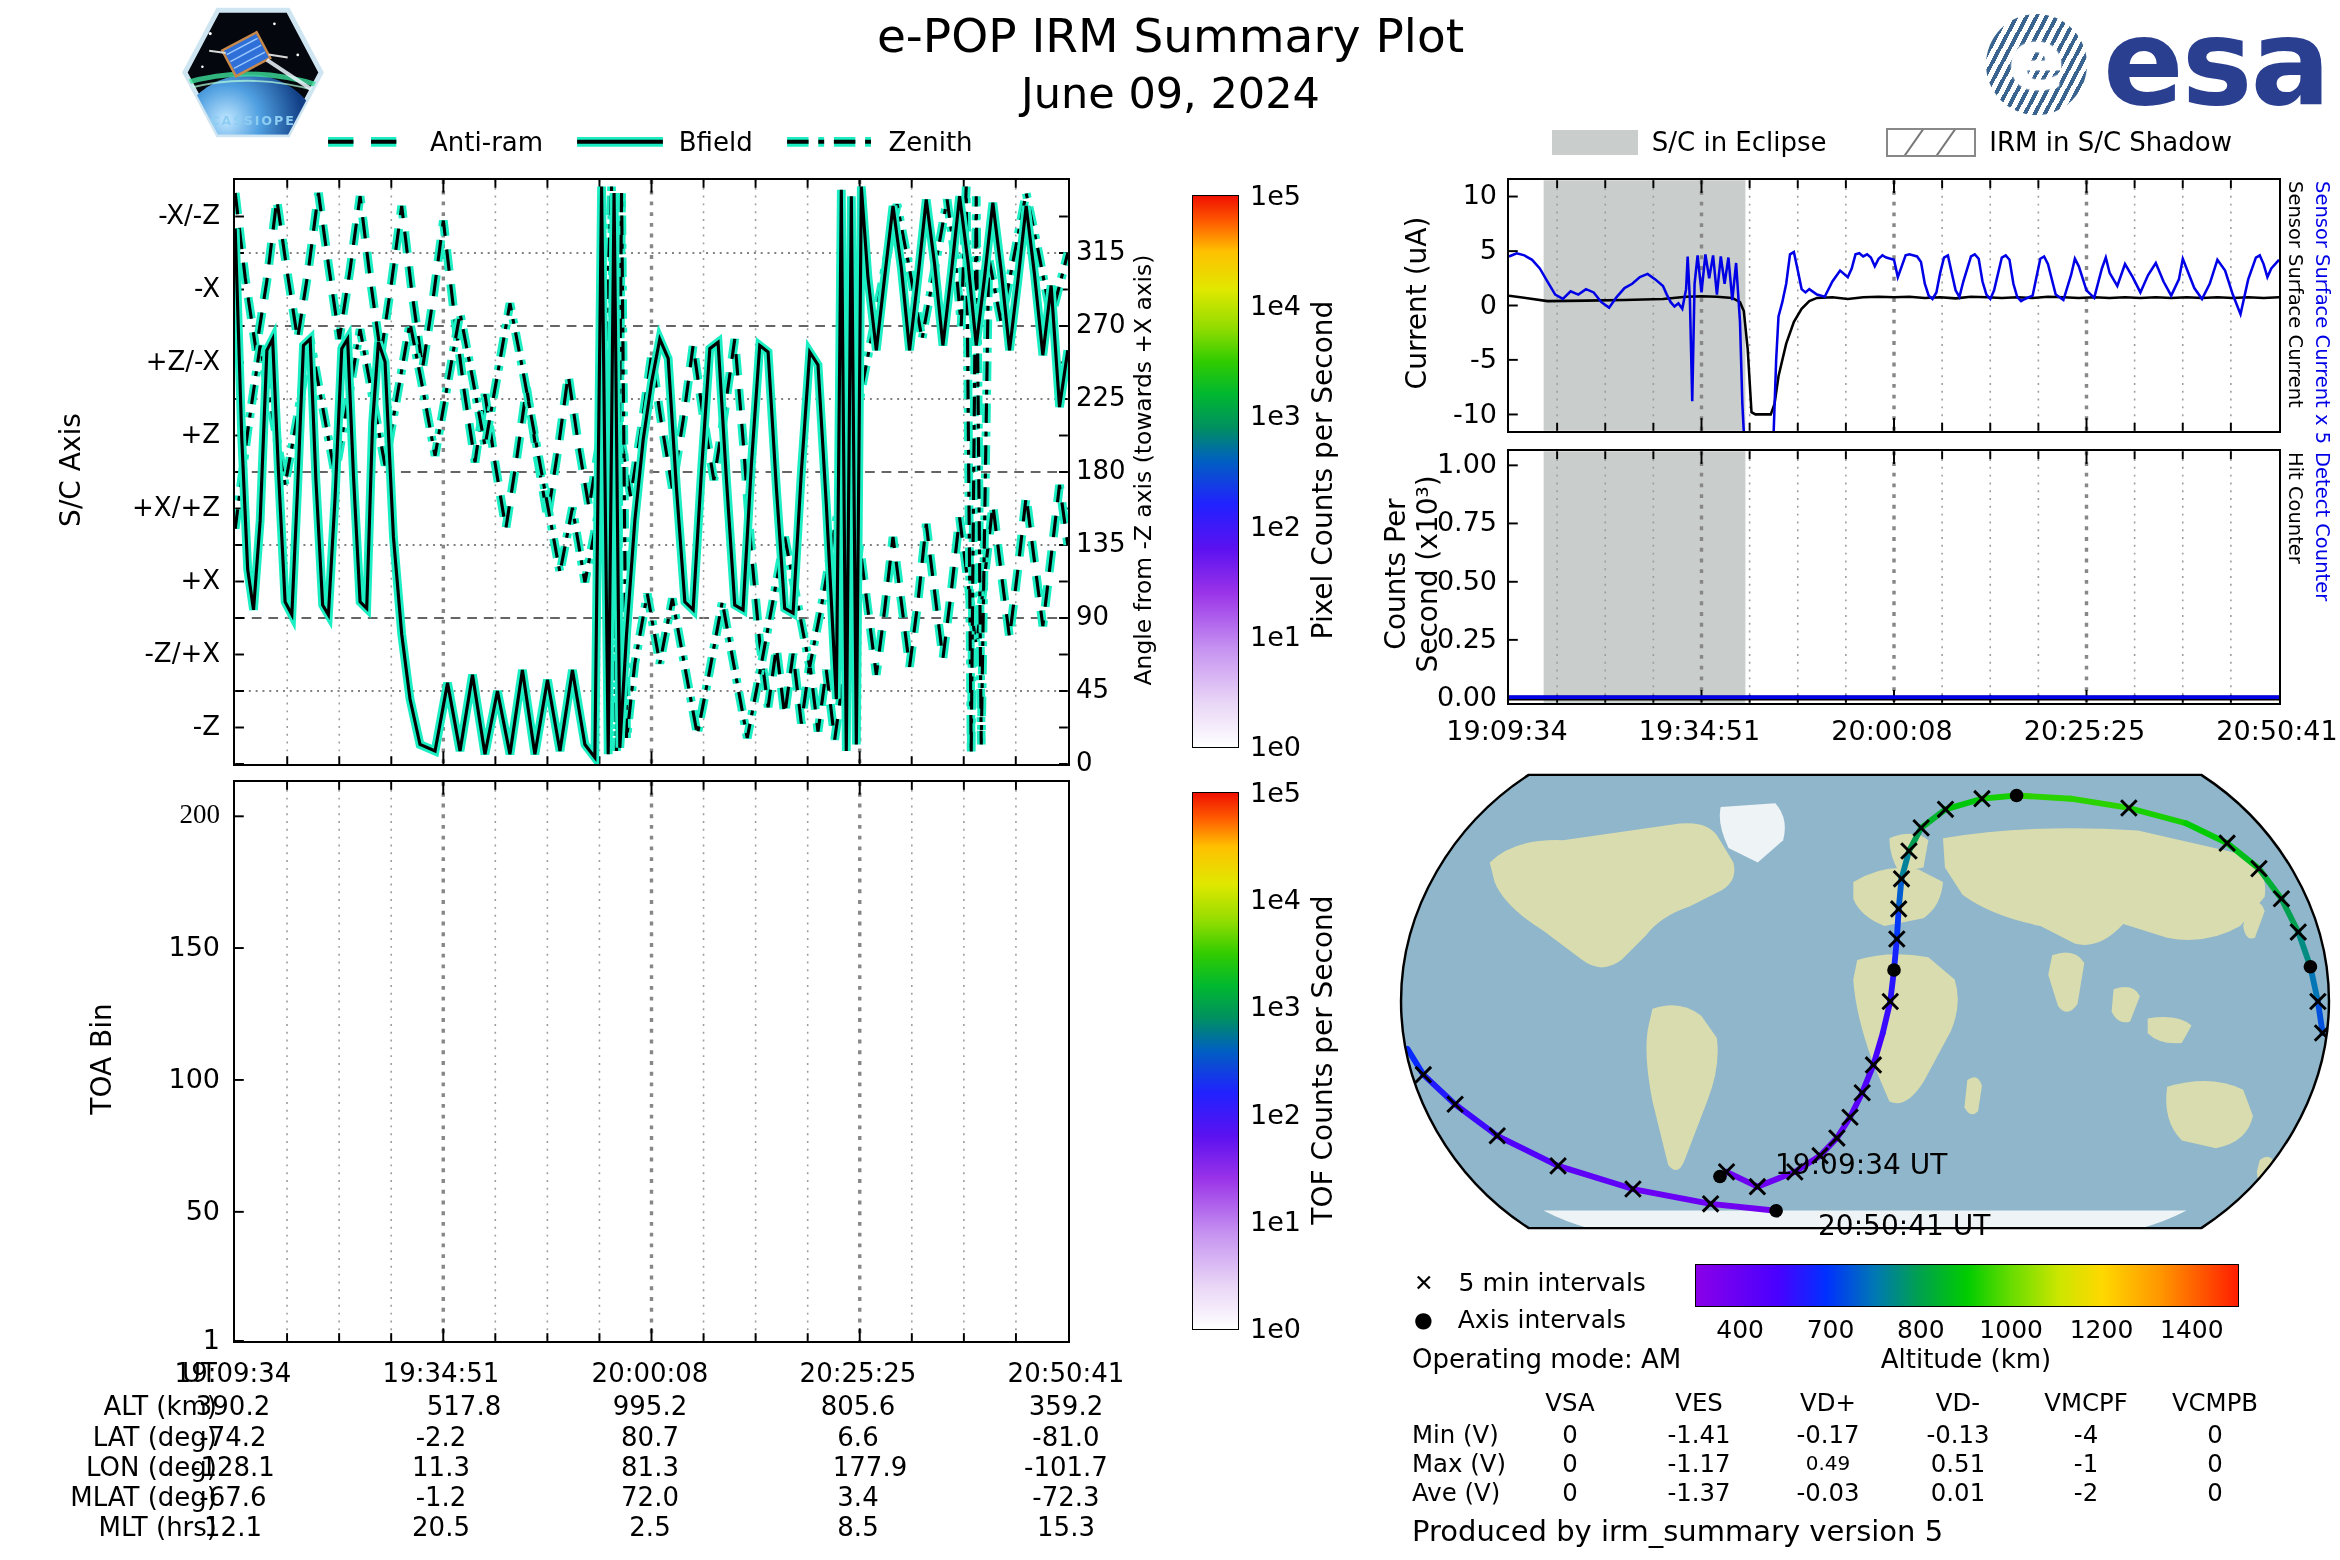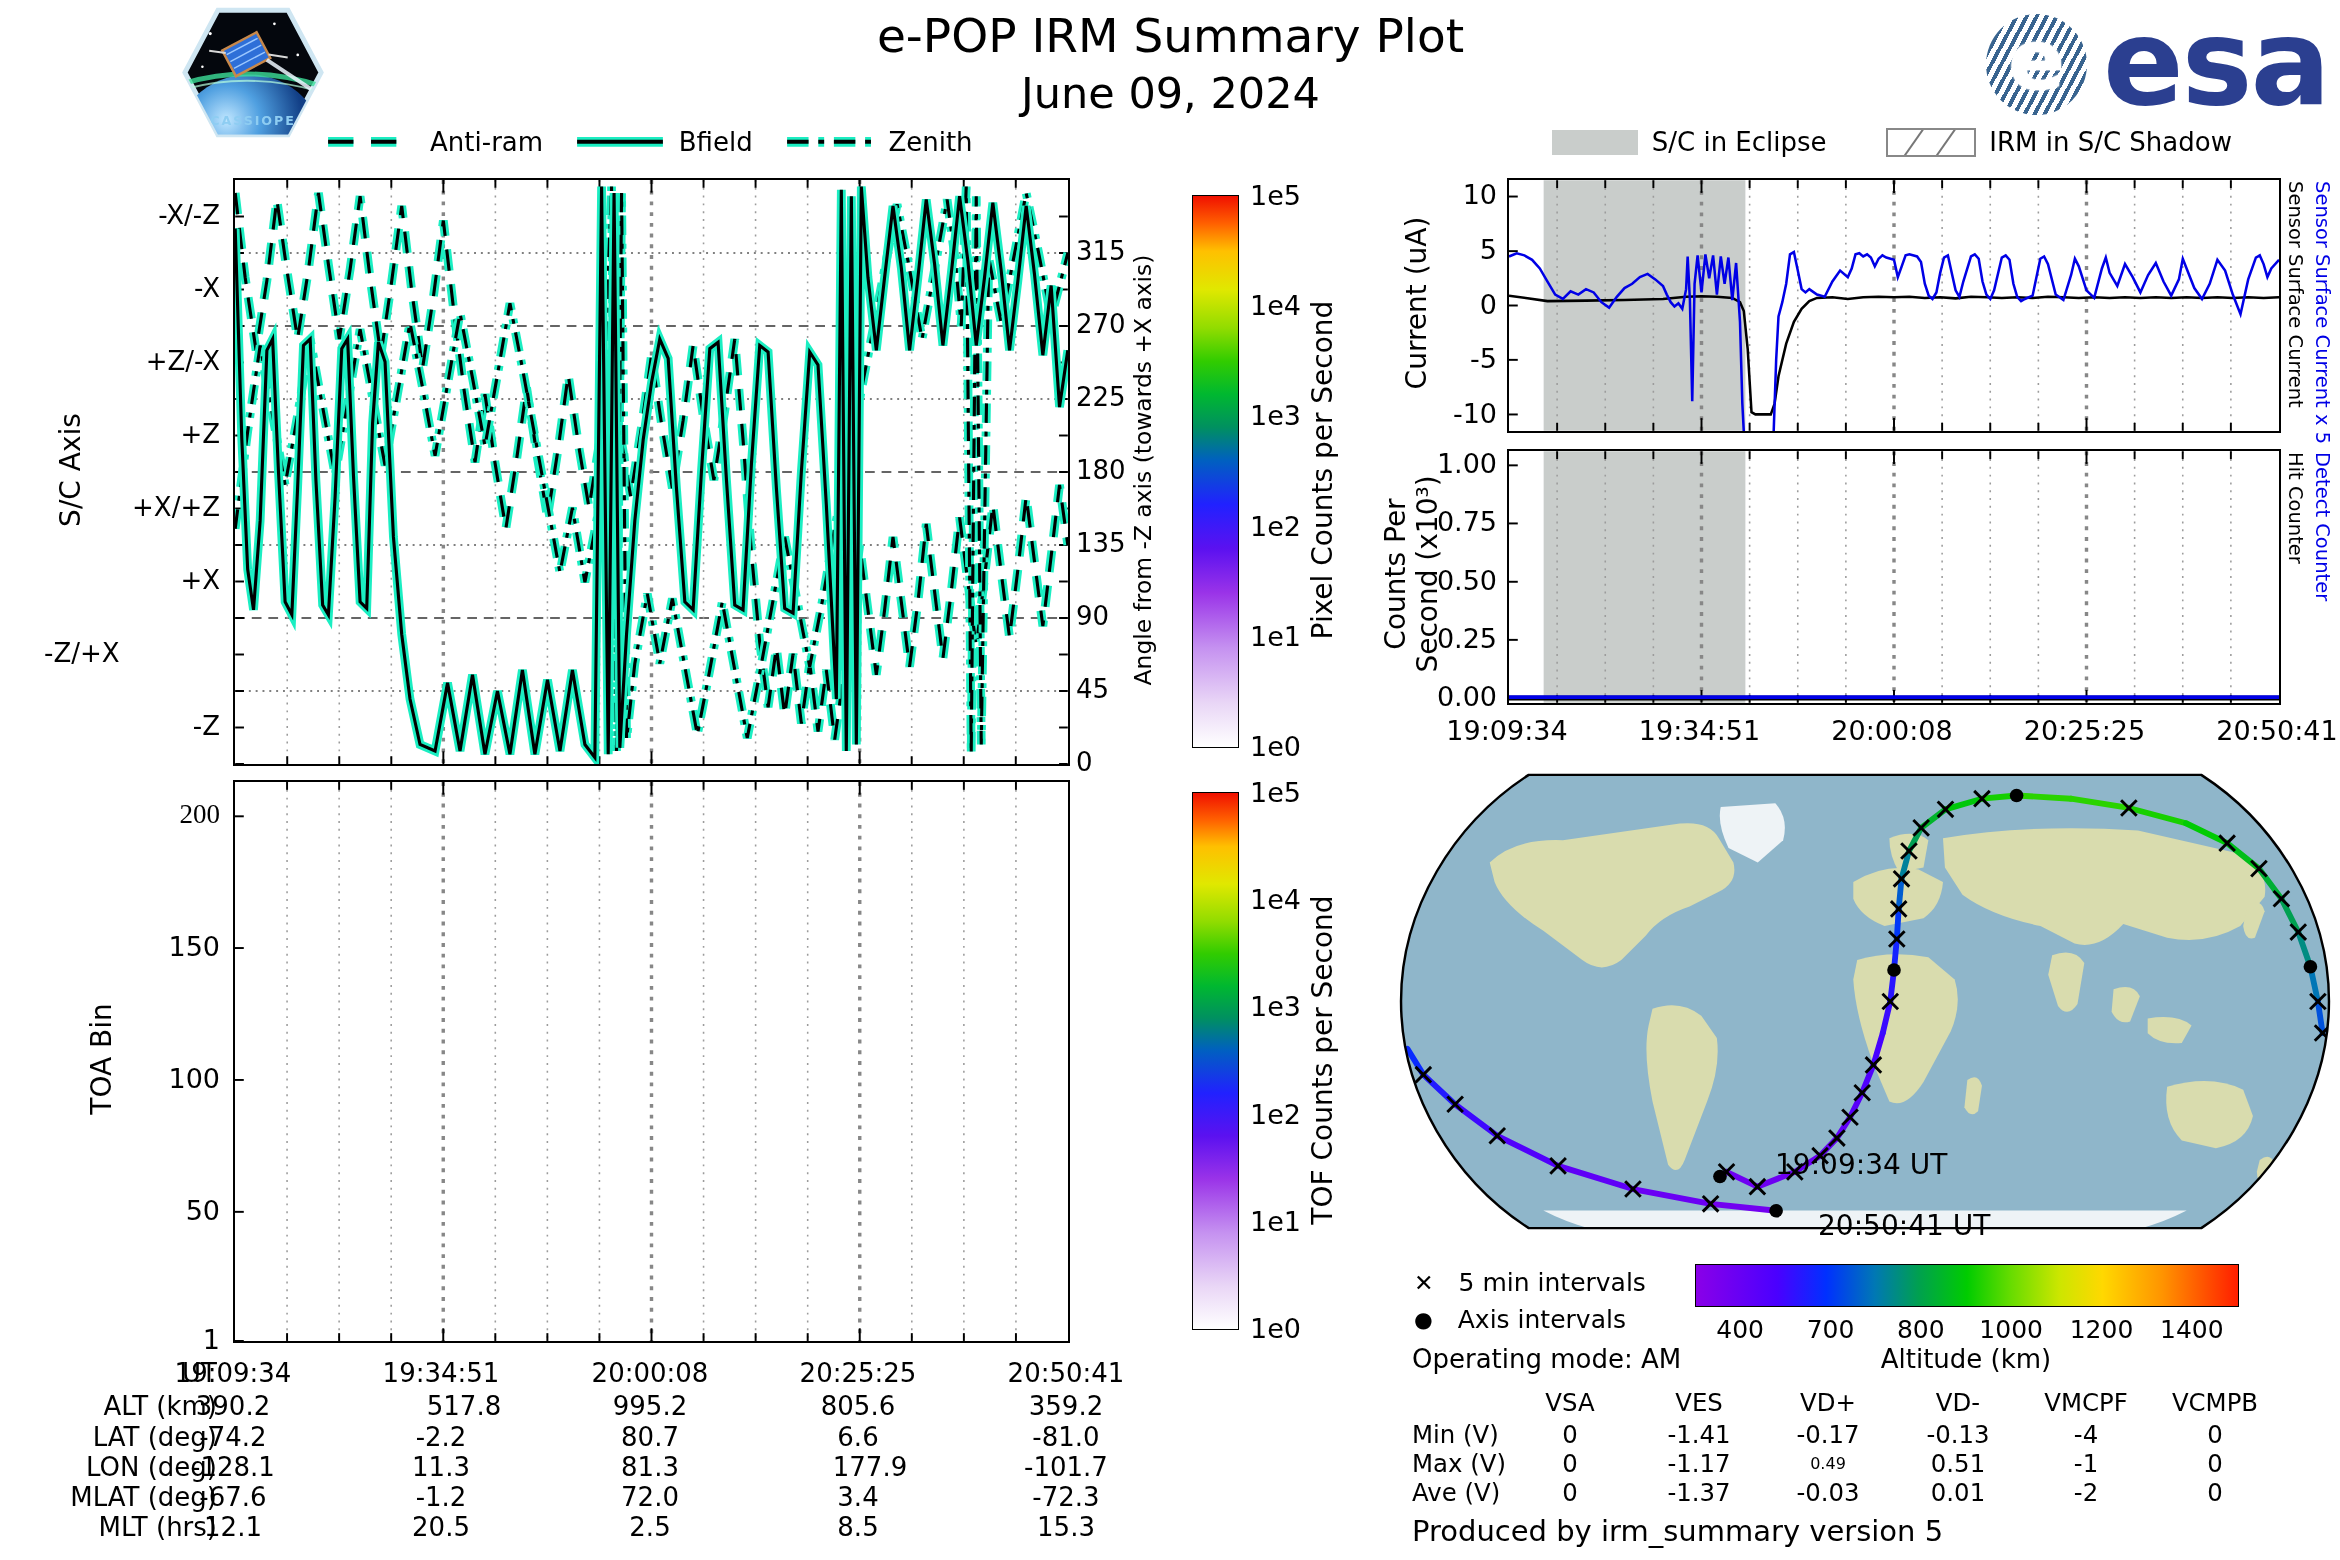--- a/index.html
+++ b/index.html
@@ -196,21 +196,21 @@
         <path d="M0.0,49.9 L6.8,266.2 L12.8,399.3 L18.8,440.9 L25.6,349.4 L32.5,174.7 L38.4,163.1 L44.4,299.5 L51.2,432.6 L58.1,445.9 L64.0,316.1 L70.0,169.7 L76.9,163.1 L82.8,307.8 L89.7,435.9 L95.6,445.9 L102.5,324.5 L109.3,173.0 L115.3,163.1 L121.3,302.8 L128.1,432.6 L134.9,439.3 L140.9,249.6 L146.9,166.4 L153.7,186.4 L162.3,366.1 L170.8,465.9 L179.3,532.4 L189.6,579.0 L205.0,585.7 L217.8,515.8 L230.6,585.7 L243.4,507.5 L256.2,589.0 L269.0,524.1 L281.8,589.0 L294.6,502.5 L307.4,589.0 L320.3,512.5 L333.1,585.7 L345.9,502.5 L358.7,579.0 L368.9,592.3 L375.8,6.7 L382.6,589.0 L388.6,13.3 L394.5,582.4 L401.4,465.9 L409.9,349.4 L418.5,266.2 L427.0,208.0 L435.5,163.1 L444.1,183.0 L452.6,316.1 L461.2,432.6 L469.7,440.9 L478.2,299.5 L486.8,173.0 L495.3,166.4 L503.9,307.8 L512.4,435.9 L520.9,440.9 L529.5,291.2 L538.0,169.7 L546.6,176.4 L555.1,316.1 L563.6,439.3 L572.2,444.3 L580.7,299.5 L589.3,176.4 L597.8,189.7 L606.3,332.8 L611.5,432.6 L616.6,532.4 L621.7,10.0 L626.8,585.7 L632.0,16.6 L637.1,579.0 L642.2,6.7 L649.0,99.8 L657.6,174.7 L666.1,99.8 L674.7,26.6 L683.2,89.8 L691.7,174.7 L700.3,99.8 L708.8,20.0 L717.4,86.5 L725.9,169.7 L734.4,96.5 L743.0,16.6 L751.5,83.2 L760.1,169.7 L768.6,99.8 L777.1,23.3 L785.7,93.2 L794.2,174.7 L802.8,103.2 L811.3,26.6 L819.8,96.5 L828.4,179.7 L836.9,108.2 L845.5,232.9 L854.0,174.7" fill="none" stroke="#000" stroke-width="3.2"></path>
       </svg>
   </div>
   <div id="scLeftTicks" class="abs" style="left:0;top:178px;width:220px;height:584px;font-size:26px;">
       <div class="ticklab" style="top: 6.25%; width: 100%; text-align: right;">-X/-Z</div>
       <div class="ticklab" style="top: 18.75%; width: 100%; text-align: right;">-X</div>
       <div class="ticklab" style="top: 31.25%; width: 100%; text-align: right;">+Z/-X</div>
       <div class="ticklab" style="top: 43.75%; width: 100%; text-align: right;">+Z</div>
       <div class="ticklab" style="top: 56.25%; width: 100%; text-align: right;">+X/+Z</div>
       <div class="ticklab" style="top: 68.75%; width: 100%; text-align: right;">+X</div>
-      <div class="ticklab" style="top: 81.25%; width: 100%;  padding-left: 44px;">-Z/+X</div>
+      <div class="ticklab" style="top: 81.25%; width: 100%; text-align: right;">-Z/+X</div>
       <div class="ticklab" style="top: 93.75%; width: 100%; text-align: right;">-Z</div>
     </div>
   <div class="abs rot-l" style="left:70px;top:470px;font-size:28px;">S/C Axis</div>
   <div id="scRightTicks" class="abs" style="left:1076px;top:178px;width:78px;height:584px;font-size:26px;">
       <div class="ticklab" style="top: 12.5%; width: 100%; text-align: left;">315</div>
       <div class="ticklab" style="top: 25%; width: 100%; text-align: left;">270</div>
       <div class="ticklab" style="top: 37.5%; width: 100%; text-align: left;">225</div>
       <div class="ticklab" style="top: 50%; width: 100%; text-align: left;">180</div>
       <div class="ticklab" style="top: 62.5%; width: 100%; text-align: left;">135</div>
       <div class="ticklab" style="top: 75%; width: 100%; text-align: left;">90</div>
@@ -663,21 +663,21 @@
       <div class="tbl-lab" style="left: 1412px; width: 107px; top: 1434px; text-align: left; font-size: 24.4px;">Min (V)</div>
       <div class="tbl-val" style="left: 1570px; top: 1434px; font-size: 24.4px;">0</div>
       <div class="tbl-val" style="left: 1699px; top: 1434px; font-size: 24.4px;">-1.41</div>
       <div class="tbl-val" style="left: 1828px; top: 1434px; font-size: 24.4px;">-0.17</div>
       <div class="tbl-val" style="left: 1958px; top: 1434px; font-size: 24.4px;">-0.13</div>
       <div class="tbl-val" style="left: 2086px; top: 1434px; font-size: 24.4px;">-4</div>
       <div class="tbl-val" style="left: 2215px; top: 1434px; font-size: 24.4px;">0</div>
       <div class="tbl-lab" style="left: 1412px; width: 107px; top: 1463px; text-align: left; font-size: 24.4px;">Max (V)</div>
       <div class="tbl-val" style="left: 1570px; top: 1463px; font-size: 24.4px;">0</div>
       <div class="tbl-val" style="left: 1699px; top: 1463px; font-size: 24.4px;">-1.17</div>
-      <div class="tbl-val" style="left: 1828px; top: 1463px; font-size: 16px;">0.49</div>
+      <div class="tbl-val" style="left: 1828px; top: 1463px; font-size: 20px;">0.49</div>
       <div class="tbl-val" style="left: 1958px; top: 1463px; font-size: 24.4px;">0.51</div>
       <div class="tbl-val" style="left: 2086px; top: 1463px; font-size: 24.4px;">-1</div>
       <div class="tbl-val" style="left: 2215px; top: 1463px; font-size: 24.4px;">0</div>
       <div class="tbl-lab" style="left: 1412px; width: 107px; top: 1492px; text-align: left; font-size: 24.4px;">Ave (V)</div>
       <div class="tbl-val" style="left: 1570px; top: 1492px; font-size: 24.4px;">0</div>
       <div class="tbl-val" style="left: 1699px; top: 1492px; font-size: 24.4px;">-1.37</div>
       <div class="tbl-val" style="left: 1828px; top: 1492px; font-size: 24.4px;">-0.03</div>
       <div class="tbl-val" style="left: 1958px; top: 1492px; font-size: 24.4px;">0.01</div>
       <div class="tbl-val" style="left: 2086px; top: 1492px; font-size: 24.4px;">-2</div>
       <div class="tbl-val" style="left: 2215px; top: 1492px; font-size: 24.4px;">0</div>

